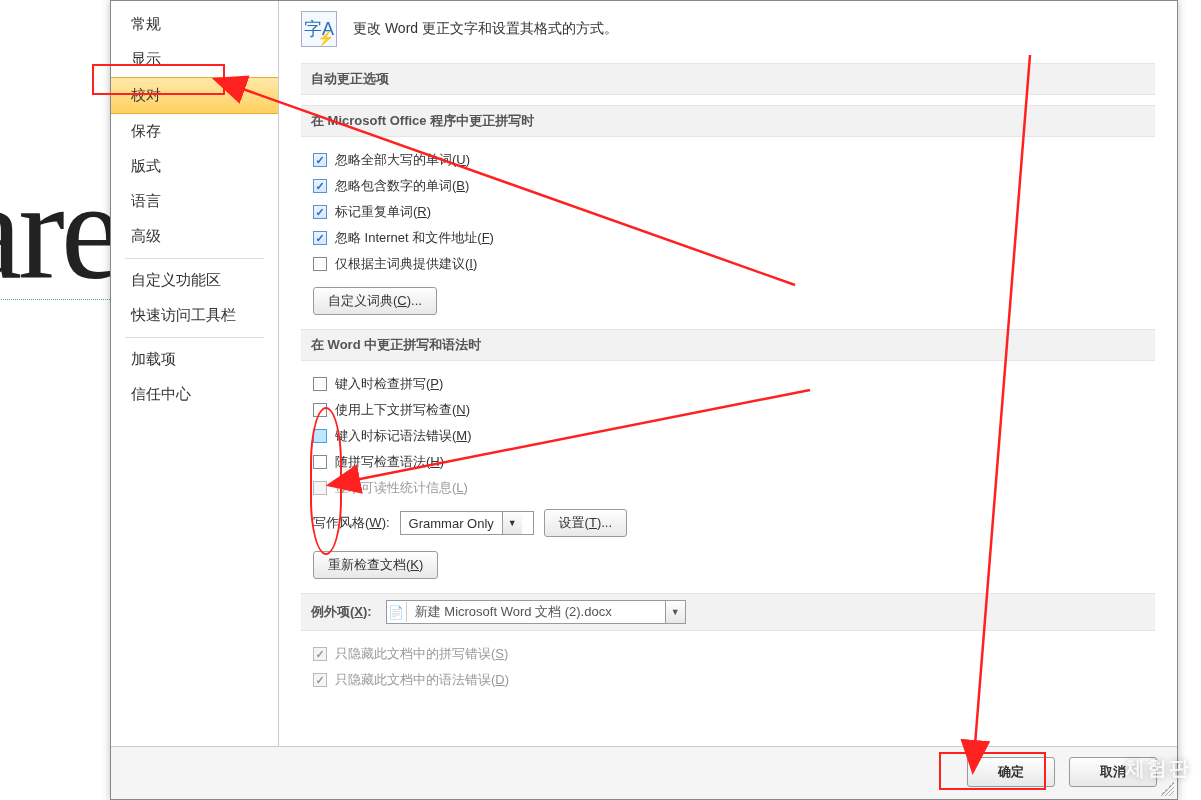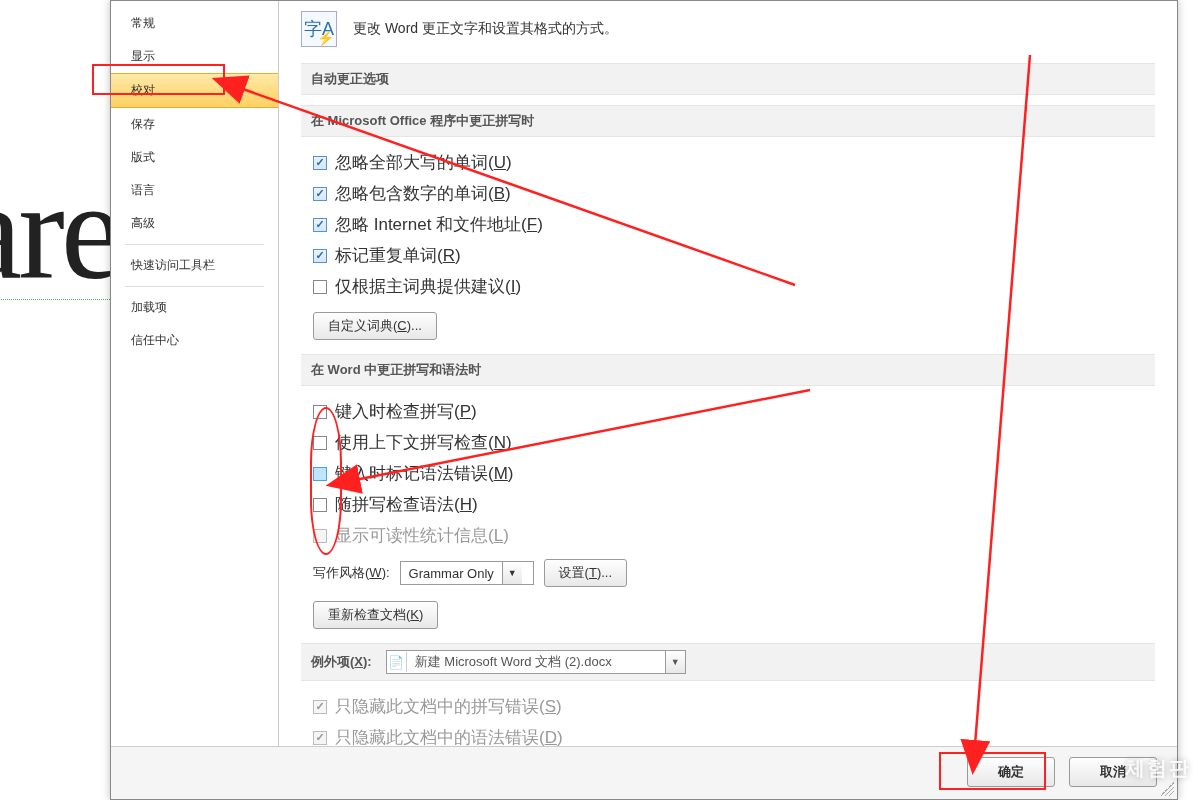--- a/index.html
+++ b/index.html
@@ -51,21 +51,21 @@
     overflow: hidden;
   }
   .sidebar {
     width: 168px;
     background: #fff;
     border-right: 1px solid #ccc;
     padding: 6px 0;
   }
   .sidebar-item {
     padding: 8px 20px;
-    font-size: 12px;
+    font-size: 15px;
     color: #333;
     cursor: pointer;
   }
   .sidebar-item.active {
     background: linear-gradient(#ffe9a8, #ffd060);
     border-top: 1px solid #e0b030;
     border-bottom: 1px solid #e0b030;
   }
   .sidebar-sep {
     border-top: 1px solid #ddd;
@@ -121,21 +121,21 @@
     border-radius: 3px;
     padding: 4px 14px;
     font-size: 13px;
     cursor: pointer;
     min-width: 70px;
     text-align: center;
   }
   .checkbox-line {
     display: flex; align-items: center; gap: 8px;
     padding: 4px 0 4px 12px;
-    font-size: 17px;
+    font-size: 13px;
   }
   .chk {
     width: 14px; height: 14px;
     border: 1px solid #888;
     background: #fff;
     display: inline-flex; align-items: center; justify-content: center;
     font-size: 11px; line-height: 1;
   }
   .chk.checked {
     background: linear-gradient(#eaf3ff,#d4e7ff);
@@ -218,20 +218,21 @@
   <div class="dialog-body">
     <div class="sidebar">
       <div class="sidebar-item">常规</div>
       <div class="sidebar-item">显示</div>
       <div class="sidebar-item active">校对</div>
       <div class="sidebar-item">保存</div>
       <div class="sidebar-item">版式</div>
       <div class="sidebar-item">语言</div>
       <div class="sidebar-item">高级</div>
       <div class="sidebar-sep"></div>
+      <div class="sidebar-item">自定义功能区</div>
       <div class="sidebar-item">快速访问工具栏</div>
       <div class="sidebar-sep"></div>
       <div class="sidebar-item">加载项</div>
       <div class="sidebar-item">信任中心</div>
     </div>
 
     <div class="content">
       <div class="header-line">
         <div class="header-icon">
           <span>字A</span>
@@ -246,25 +247,25 @@
       <div class="checkbox-line">
           <span class="chk checked"></span>
           <span>忽略全部大写的单词(<span class="u">U</span>)</span>
         </div>
       <div class="checkbox-line">
           <span class="chk checked"></span>
           <span>忽略包含数字的单词(<span class="u">B</span>)</span>
         </div>
       <div class="checkbox-line">
           <span class="chk checked"></span>
+          <span>标记重复单词(<span class="u">R</span>)</span>
+        </div>
+      <div class="checkbox-line">
+          <span class="chk checked"></span>
           <span>忽略 Internet 和文件地址(<span class="u">F</span>)</span>
-        </div>
-      <div class="checkbox-line">
-          <span class="chk checked"></span>
-          <span>标记重复单词(<span class="u">R</span>)</span>
         </div>
       <div class="checkbox-line">
           <span class="chk"></span>
           <span>仅根据主词典提供建议(<span class="u">I</span>)</span>
         </div>
       <div class="row" style="margin-top:10px;">
         <span class="btn">自定义词典(<span class="u">C</span>)...</span>
       </div>
 
       <div class="section-title">在 Word 中更正拼写和语法时</div>

